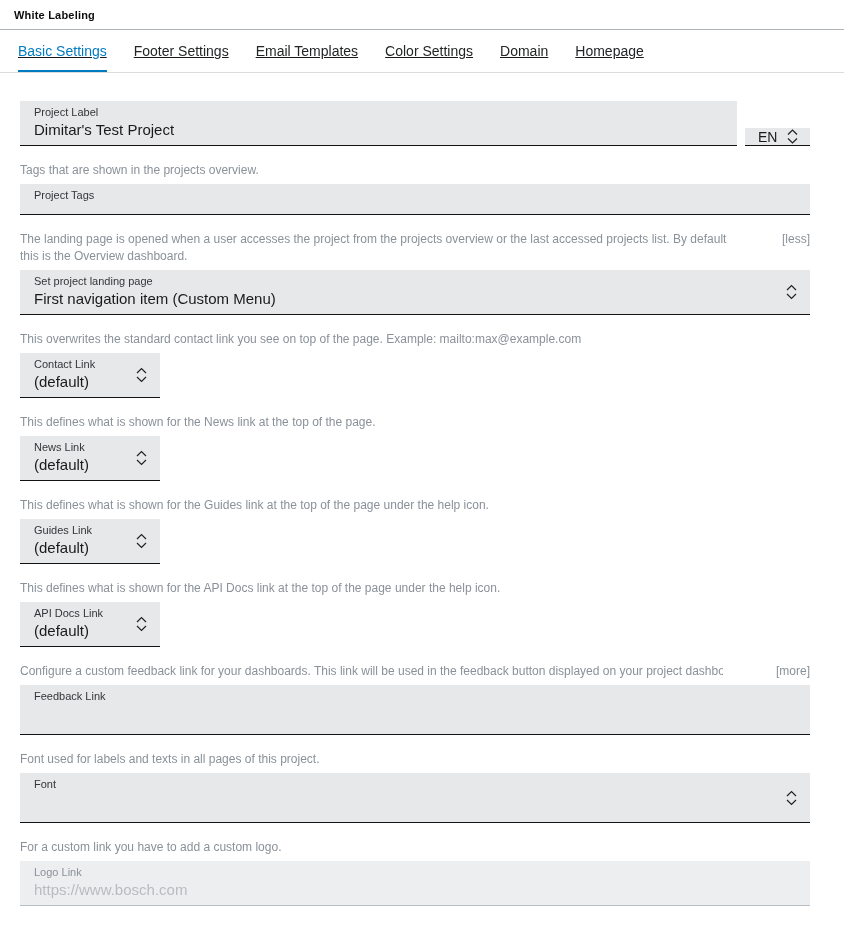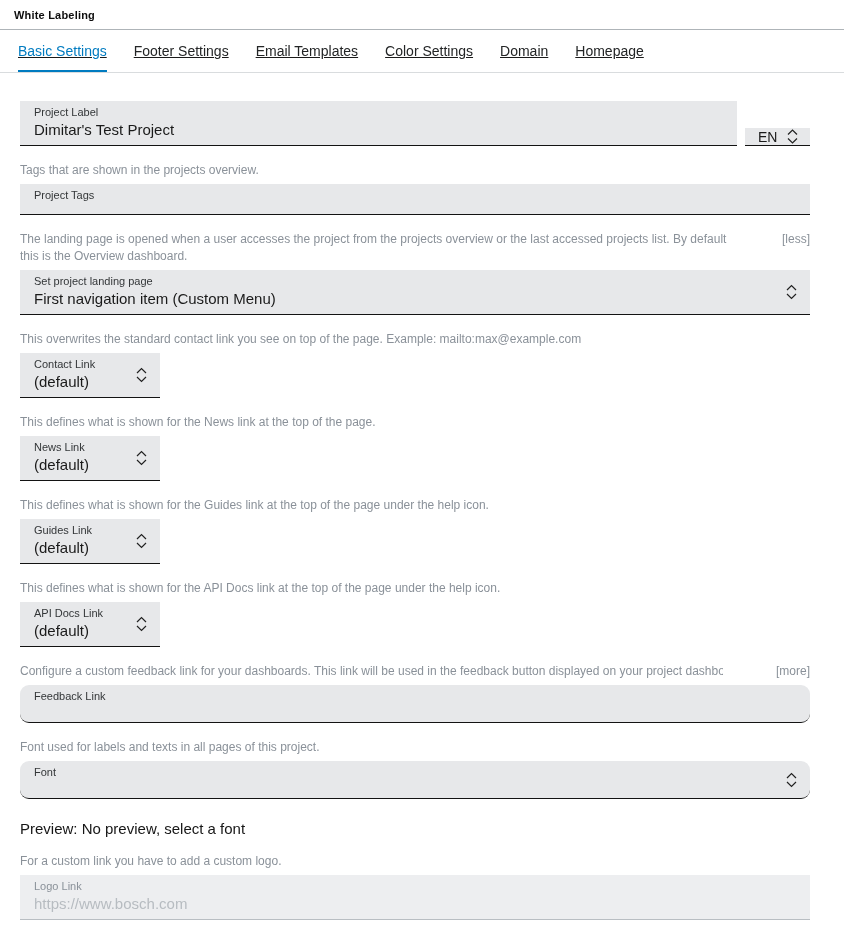--- a/index.html
+++ b/index.html
@@ -33,21 +33,21 @@
   .row { display:flex; gap:8px;align-items:flex-end; }
   .grow { flex:1 1 auto; }
 
   .lang-select { width:65px; display:flex; align-items:center; justify-content:space-between; padding:0 11px 0 13px; font-size:14px; color:#1a1a1a; cursor:pointer; }
 
   .chev { position:absolute; right:12px; top:50%; transform:translateY(-50%); line-height:0; }
   .chev svg { display:block; }
 
   .field.small { width:140px; }
   .field.textarea { height:31px; }
-  .field.input-single { height:38px;border-radius:9px; }
+  .field.input-single { height:50px; }
   .select { cursor:pointer; }
 
   .field.disabled { background:#edeef0; border-bottom:1px solid #b9bec3; }
   .field.disabled .flabel { color:#8a9199; }
   .field.disabled .fvalue { color:#b7bcc1; }
 
   
   .preview-line { font-size:15px; color:#161616; margin:21px 0 3px 0; }
 </style>
 </head>
@@ -164,21 +164,20 @@
   <div class="field select input-single">
     <span class="flabel">Font</span>
     <span class="chev">
       <svg width="13" height="17" viewBox="0 0 13 17">
           <path d="M2 6.5 L6.5 2 L11 6.5" fill="none" stroke="#222" stroke-width="1.2"></path>
           <path d="M2 10.5 L6.5 15 L11 10.5" fill="none" stroke="#222" stroke-width="1.2"></path>
         </svg>
     </span>
   </div>
 
-  <div class="preview-line">Preview: No preview, select a font</div>
 
   <div class="helper">For a custom link you have to add a custom logo.</div>
   <div class="field disabled">
     <span class="flabel">Logo Link</span>
     <span class="fvalue">https://www.bosch.com</span>
   </div>
 
 </div>
 
 </body></html>

